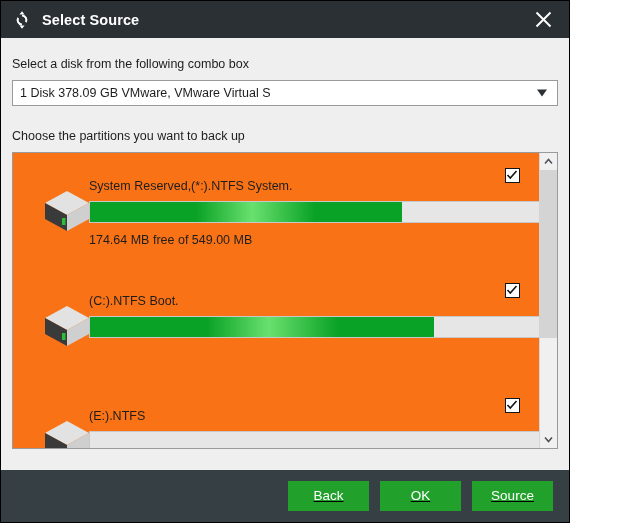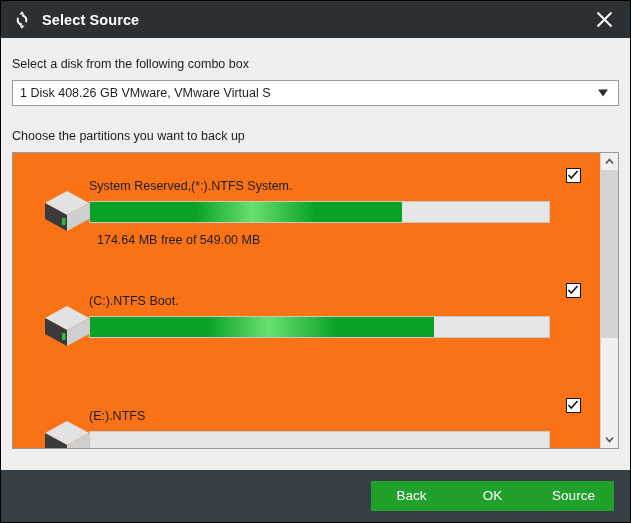--- a/index.html
+++ b/index.html
@@ -5,21 +5,21 @@
   html, body {
     margin: 0;
     padding: 0;
     background: #ffffff;
   }
   body {
     font-family: "Liberation Sans", sans-serif;
   }
   .dialog {
     position: relative;
-    width: 631px;
+    width: 570px;
     height: 523px;
     box-sizing: border-box;
     background: #efefef;
     border: 1px solid #000000;
     overflow: hidden;
     display: flex;
     flex-direction: column;
   }
 
   
@@ -158,21 +158,21 @@
     height: 100%;
     background-image: linear-gradient(to right,
         #0aa226 0%,
         #0aa226 34%,
         #69e06f 52%,
         #0aa226 72%,
         #0aa226 100%);
   }
   .part-free {
     position: absolute;
-    left: 84px;
+    left: 76px;
     top: 80px;
     font-size: 12.5px;
     color: #1d1d1d;
     white-space: nowrap;
   }
   .part-check {
     position: absolute;
     right: 19px;
     top: 15px;
     width: 15px;
@@ -218,21 +218,23 @@
 
   
   .footer {
     flex: 0 0 auto;
     height: 52px;
     background: #363f43;
     display: flex;
     align-items: center;
     justify-content: flex-end;
     padding-right: 16px;
-    box-sizing: border-box;
+    gap: 11px;
+    box-sizing: border-box;
+    text-decoration: underline;
   }
   .btn {
     width: 81px;
     height: 30px;
     background: #21a12b;
     color: #ffffff;
     border: none;
     font-family: "Liberation Sans", sans-serif;
     font-size: 13.5px;
     cursor: pointer;
@@ -262,21 +264,21 @@
         <line x1="16.5" y1="2.5" x2="2.5" y2="16.5" stroke="#ffffff" stroke-width="1.9"></line>
       </svg>
     </div>
   </div>
 
   <div class="body">
 
     <div class="label-line label-disk">Select a disk from the following combo box</div>
 
     <div class="combo">
-      <span class="combo-value">1 Disk 408.26 GB VMware,  VMware Virtual S</span>
+      <span class="combo-value">1 Disk 378.09 GB VMware,  VMware Virtual S</span>
       <span class="combo-arrow"></span>
     </div>
 
     <div class="label-line label-parts">Choose the partitions you want to back up</div>
 
     <div class="list-wrap">
       <div class="list-inner">
 
         <div class="part-row">
           <span class="part-icon">

